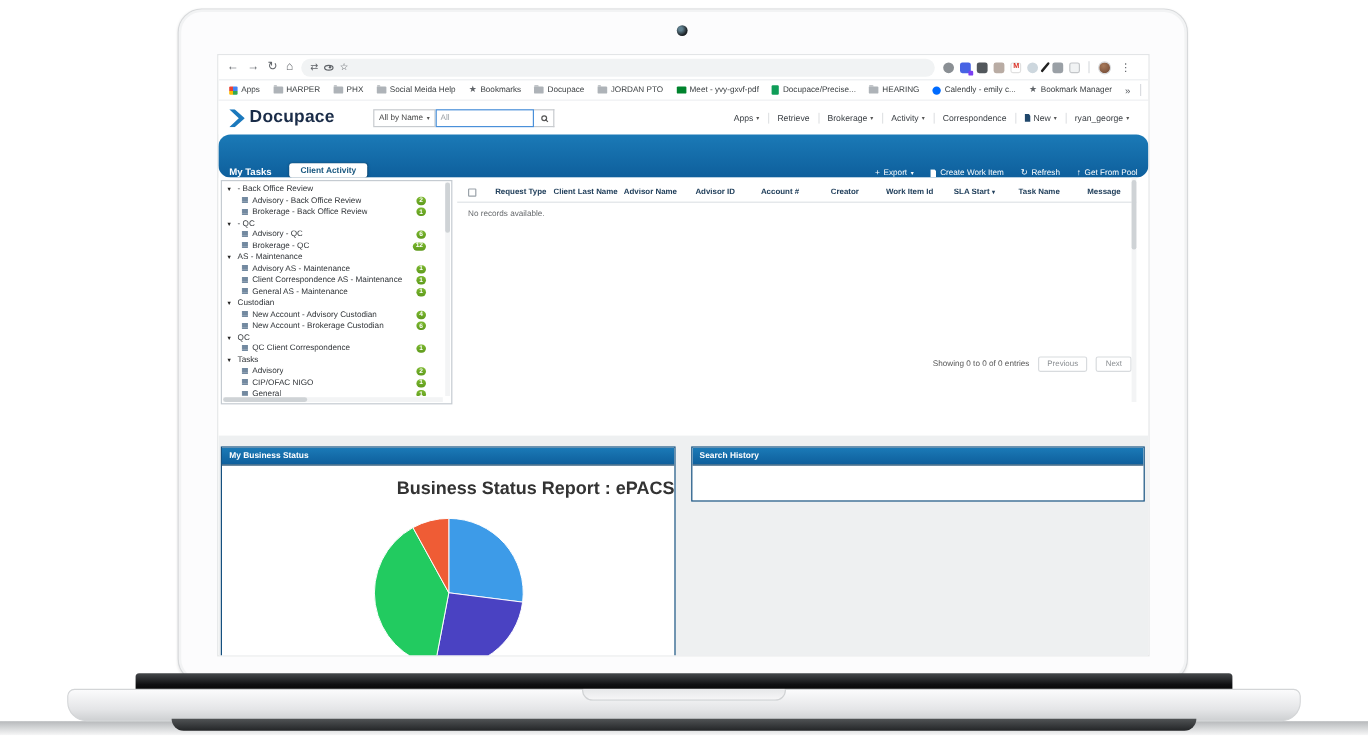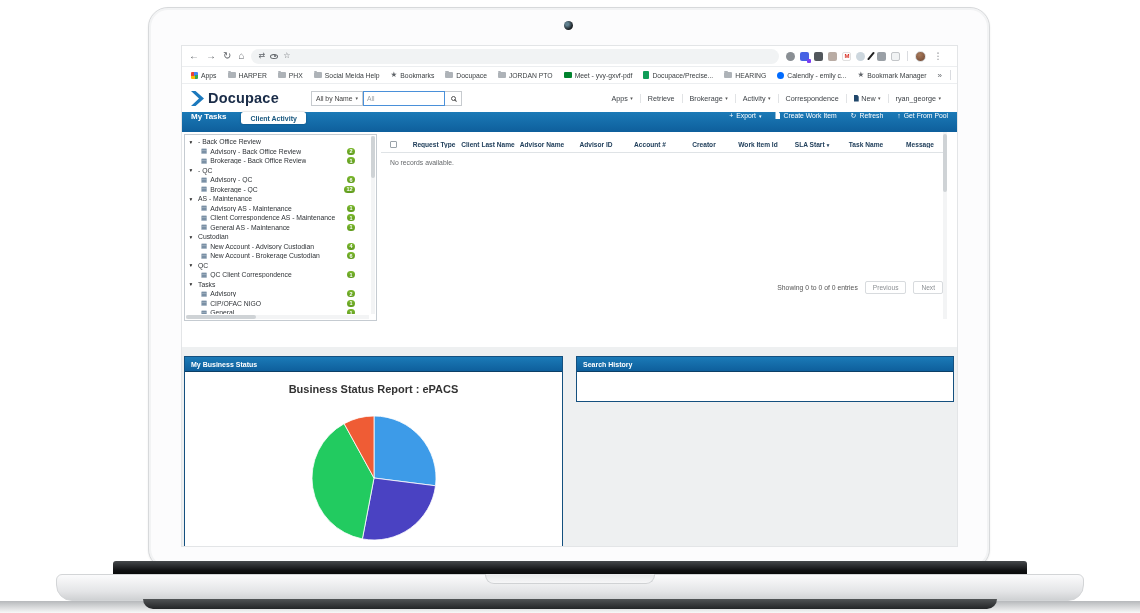--- a/index.html
+++ b/index.html
@@ -85,22 +85,22 @@
     right:-2.6px; bottom:-1px; transform:rotate(45deg); }
   .appnav { margin-left:auto; display:flex; align-items:center; font-size:7.2px; color:#3a3f44; }
   .nav-item { display:flex; align-items:center; gap:2.5px; padding:0 7px; cursor:pointer; }
   .nav-item + .nav-item { border-left:1px solid #e1e3e5; }
   .ncaret { font-size:5px; color:#555; }
   .doc-ic { width:5px; height:7px; background:#20476b;
     clip-path:polygon(0 0, 68% 0, 100% 32%, 100% 100%, 0 100%); }
   .doc-ic.white { background:#fff; }
 
   
-  .bluebar { height:20px; background:linear-gradient(#1b7ab7, #0e5f9c);
-    display:flex; align-items:flex-start; padding:0 9px; }
+  .bluebar { height:36px; background:linear-gradient(#1b7ab7, #0e5f9c);
+    display:flex; align-items:flex-end; padding:0 9px;border-radius:10px; }
   .mytasks { color:#fff; font-weight:bold; font-size:8px; }
   .catab { margin-left:15px; background:#fff; color:#17567e; font-weight:bold; font-size:7px;
     padding:2.5px 9px; border-radius:2.5px; box-shadow:0 0 2px rgba(0,0,0,.35); }
   .bluetools { margin-left:auto; display:flex; align-items:center; gap:14px;
     color:#fff; font-size:6.8px; }
   .btool { display:flex; align-items:center; gap:3px; }
   .bt-glyph { font-size:7px; line-height:1; }
 
   
   .workarea { position:relative; height:191px; background:#fff; }
@@ -140,21 +140,21 @@
 
   
   .dash { position:relative; height:225px; background:#fff; }
   .dashgray { position:absolute; left:0; right:0; top:24px; bottom:0; background:#eef0f1; }
   .panel { position:absolute; border:1px solid #14507f; background:#fff; overflow:hidden; }
   .p-business { left:2px; top:33px; width:379px; height:192px; }
   .p-search { left:394px; top:33px; width:378px; height:46px; }
   .phead { height:15px; background:linear-gradient(#1b7ab7, #0e5f9c); display:flex;
     align-items:center; padding:0 6px; color:#fff; font-weight:bold; font-size:7px;
     border-bottom:1px solid #0c3f66; }
-  .bstitle { text-align:center; font-size:11px; font-weight:bold; color:#333; margin-top:11px; }
+  .bstitle { text-align:right; font-size:15px; font-weight:bold; color:#333; margin-top:11px; }
   .pie-wrap { position:absolute; left:119px; top:51px; width:140px; height:140px; }
 
   .text { white-space:nowrap; }
 </style>
 </head>
 <body>
 
 <div class="stage">
   <div class="ground"></div>
   <div class="screen"></div>

